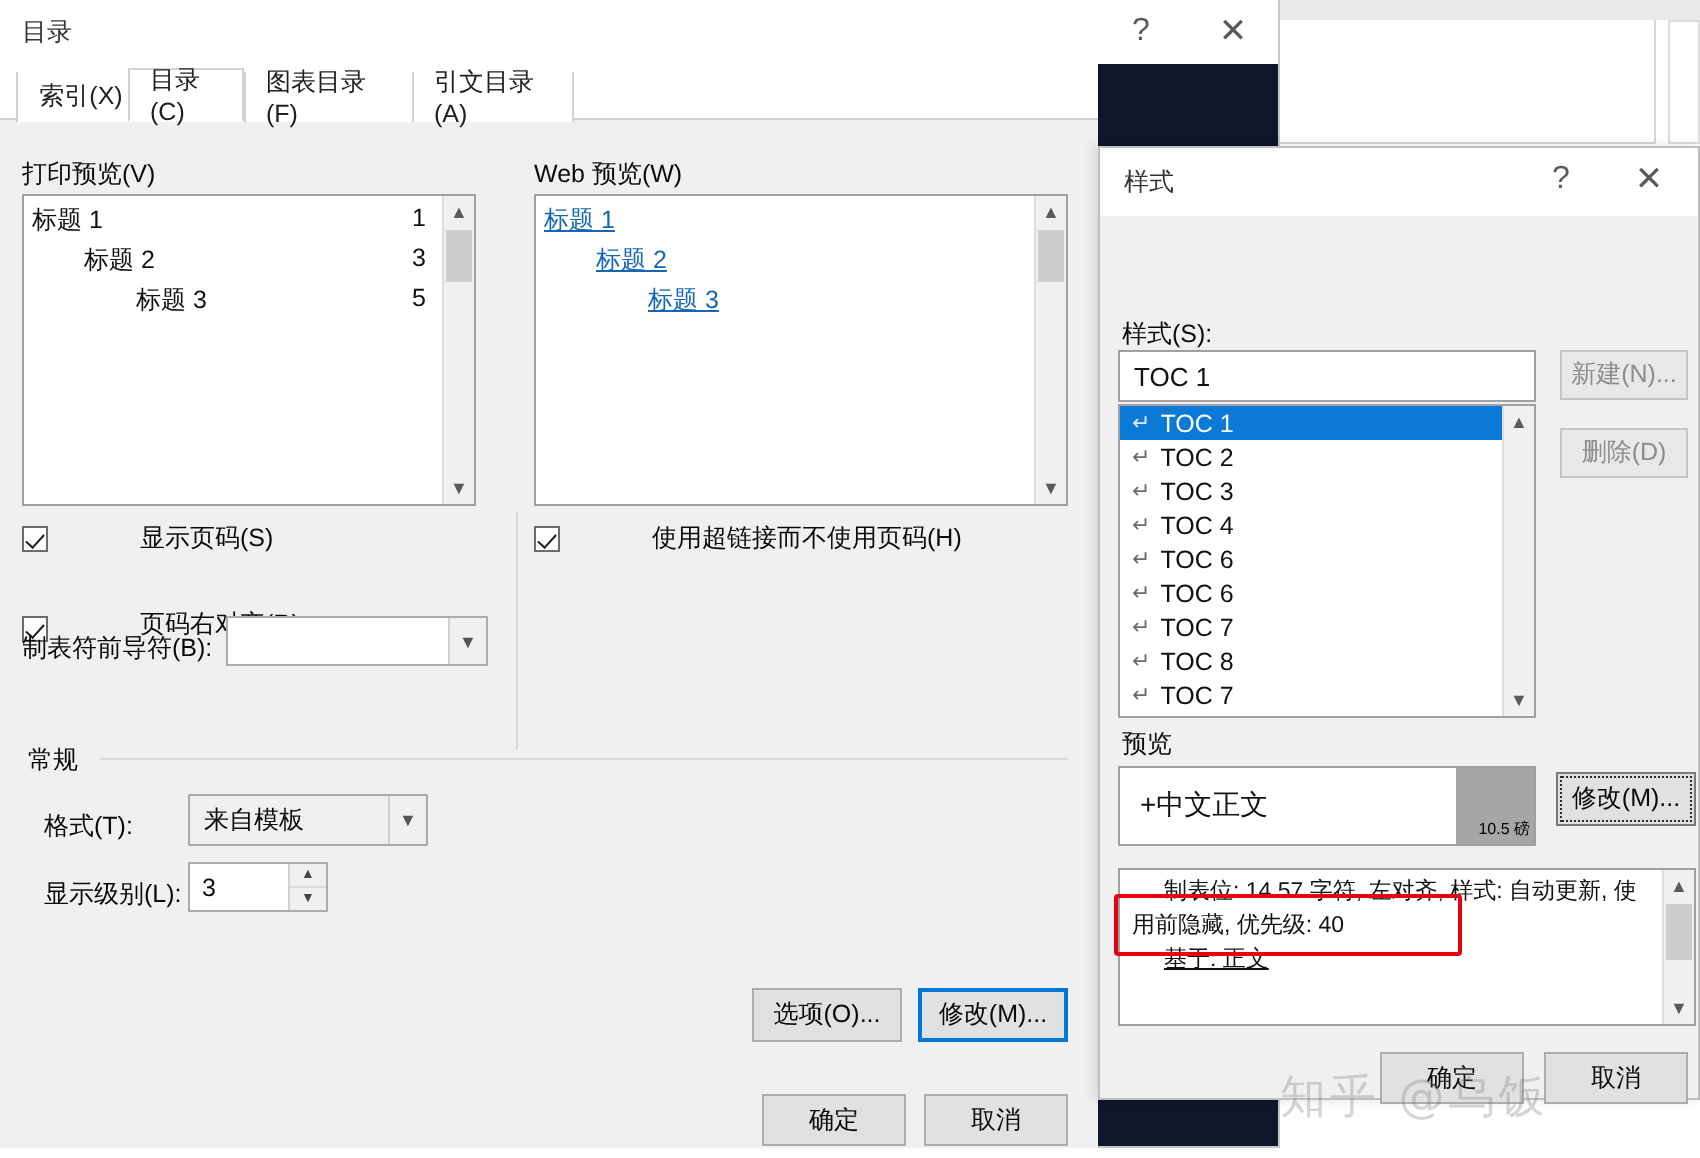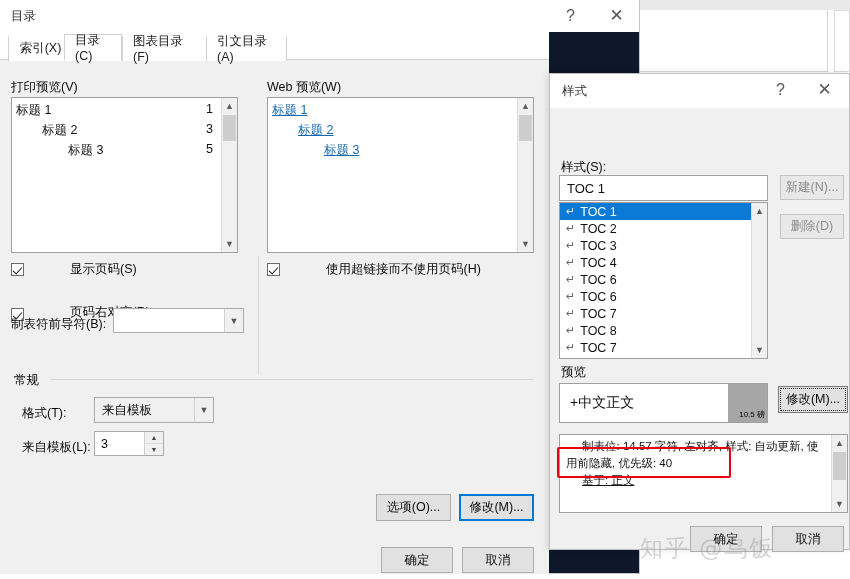--- a/index.html
+++ b/index.html
@@ -305,21 +305,21 @@
 
       <div class="lbl" style="left:14px; top:312px;">常规</div>
       <div class="group-line" style="left:50px; top:319px; width:484px;"></div>
 
       <div class="lbl" style="left:22px; top:345px;">格式(T):</div>
       <div class="combo gray" style="left:94px; top:337px; width:120px; height:26px;">
         <span class="val">来自模板</span>
         <span class="arrowbtn">▼</span>
       </div>
 
-      <div class="lbl" style="left:22px; top:379px;">来自模板(L):</div>
+      <div class="lbl" style="left:22px; top:379px;">显示级别(L):</div>
       <div class="spinner" style="left:94px; top:371px; width:70px; height:25px;">
         <span class="val">3</span>
         <span class="ud">
           <div>▲</div>
           <div>▼</div>
         </span>
       </div>
 
       <div class="btn" style="left:376px; top:434px; width:75px; height:27px;">
         <span>选项(O)...</span>

